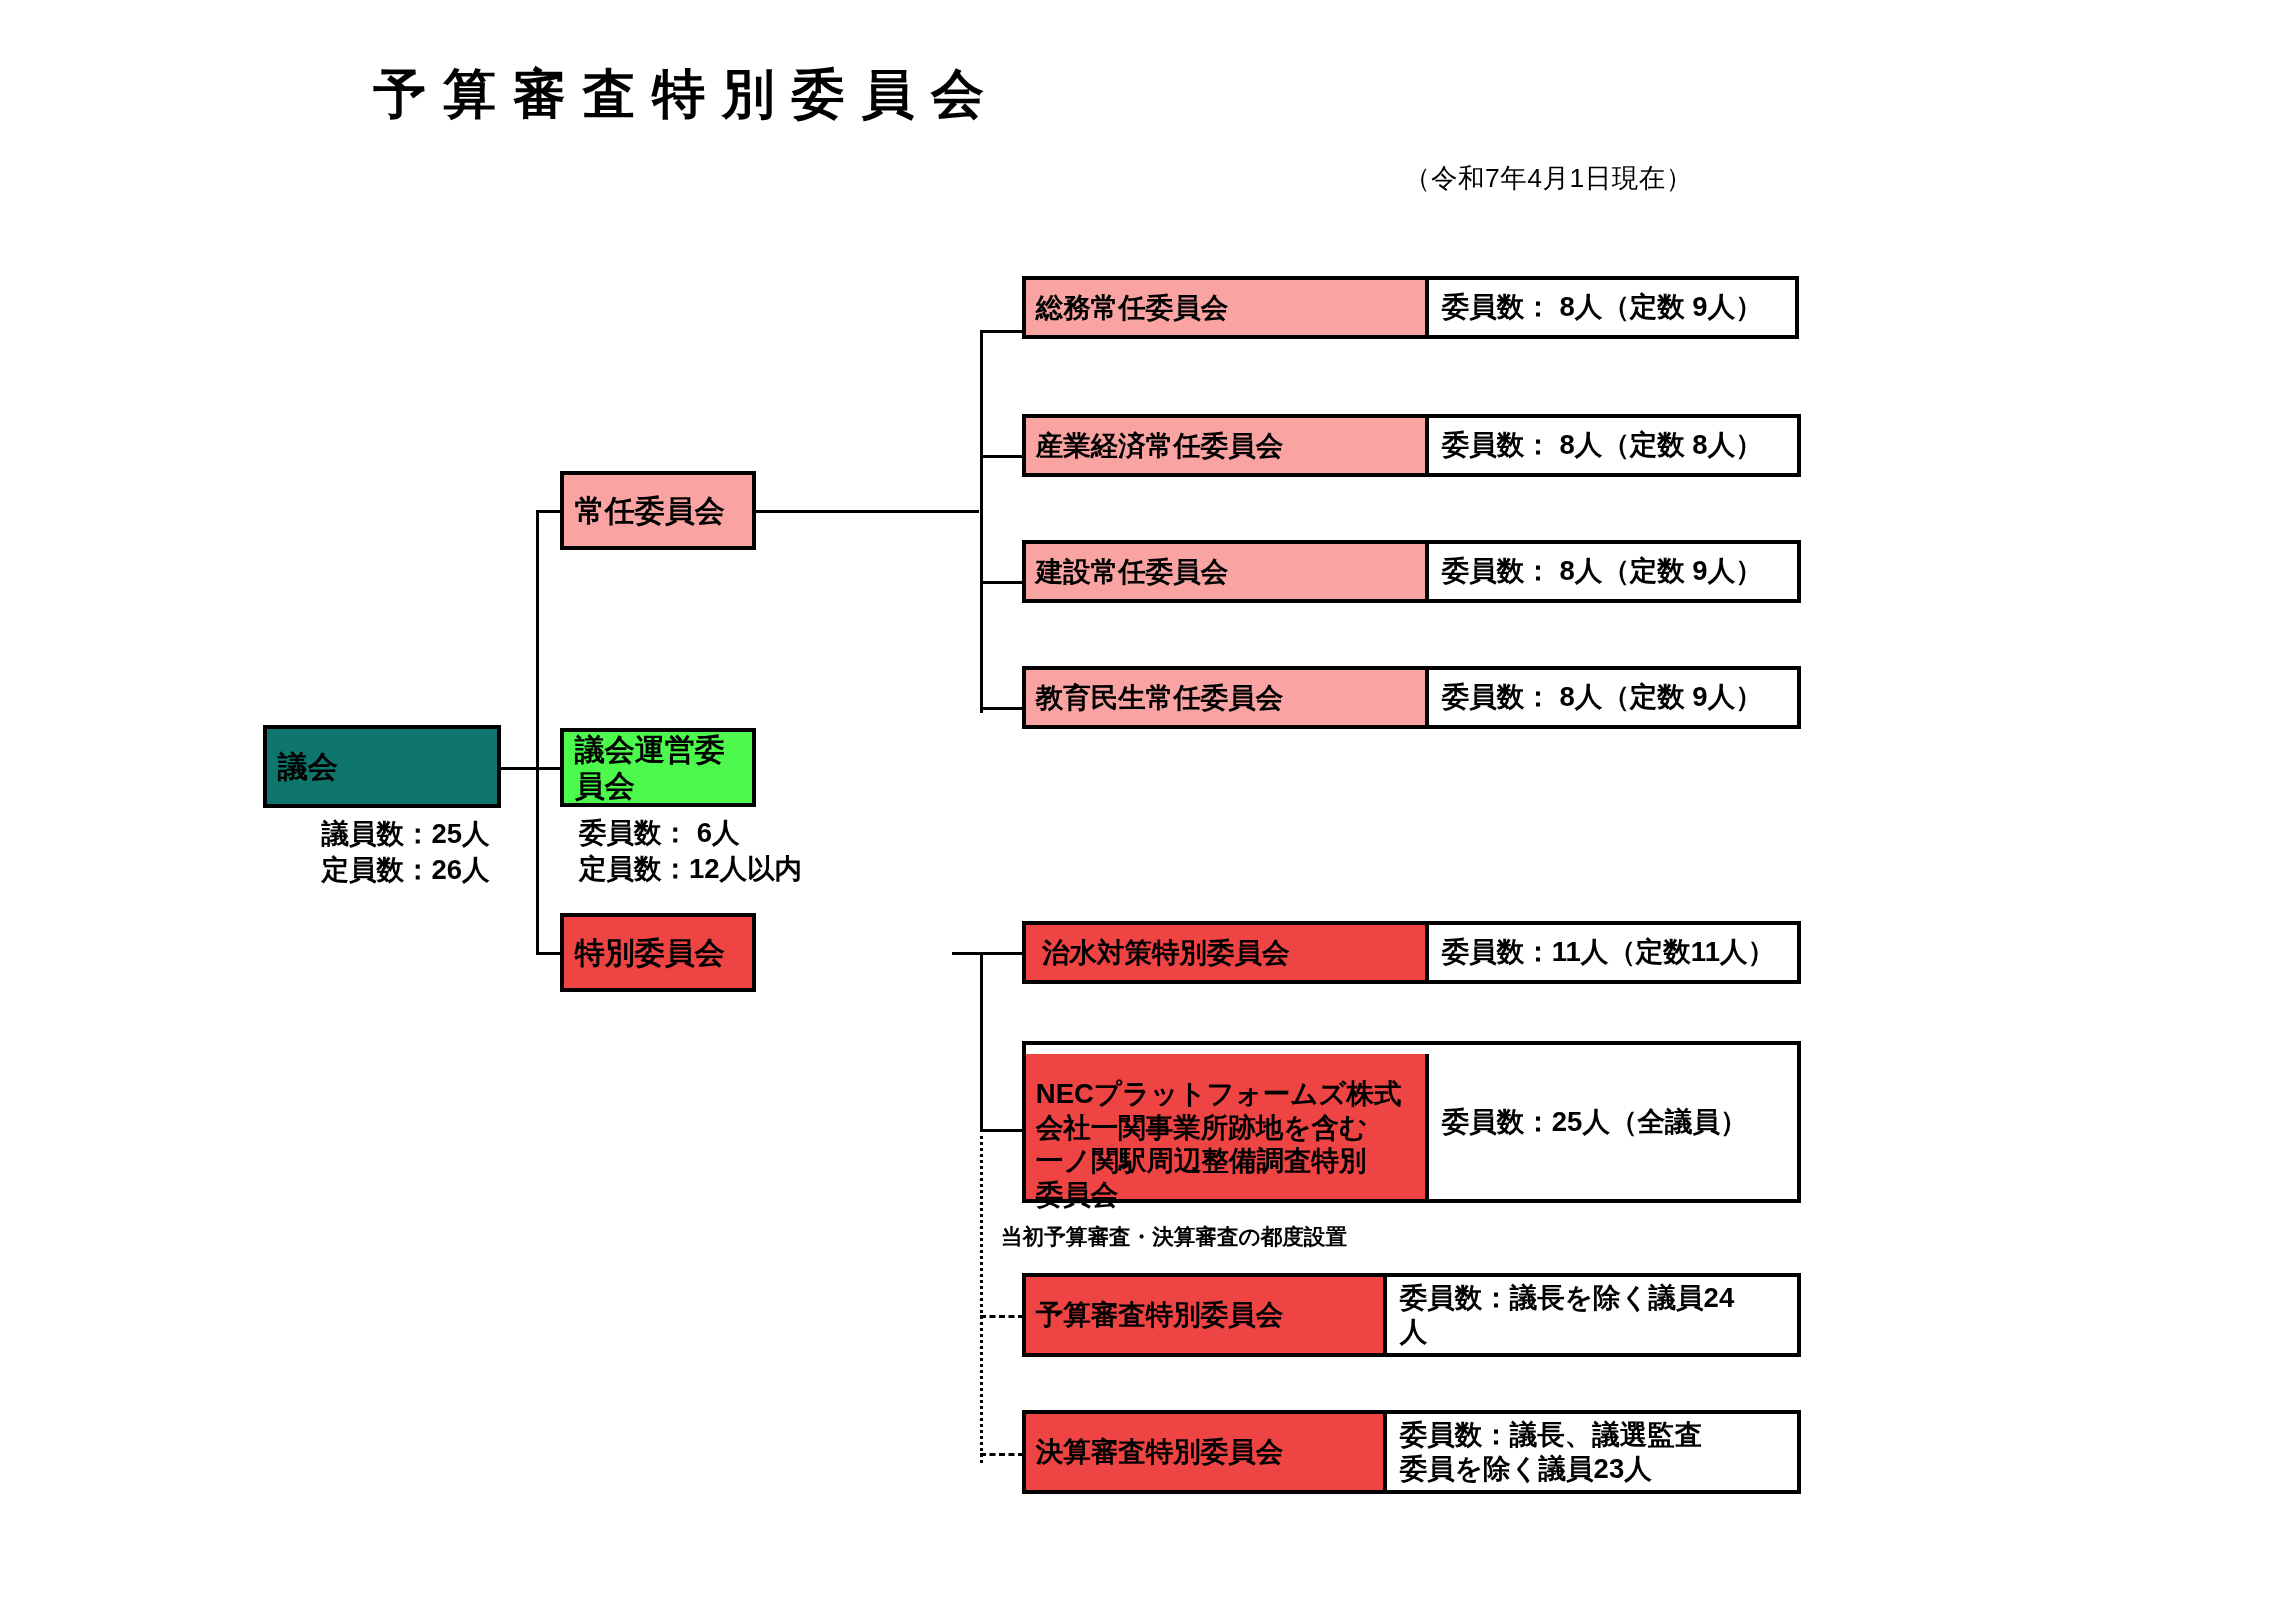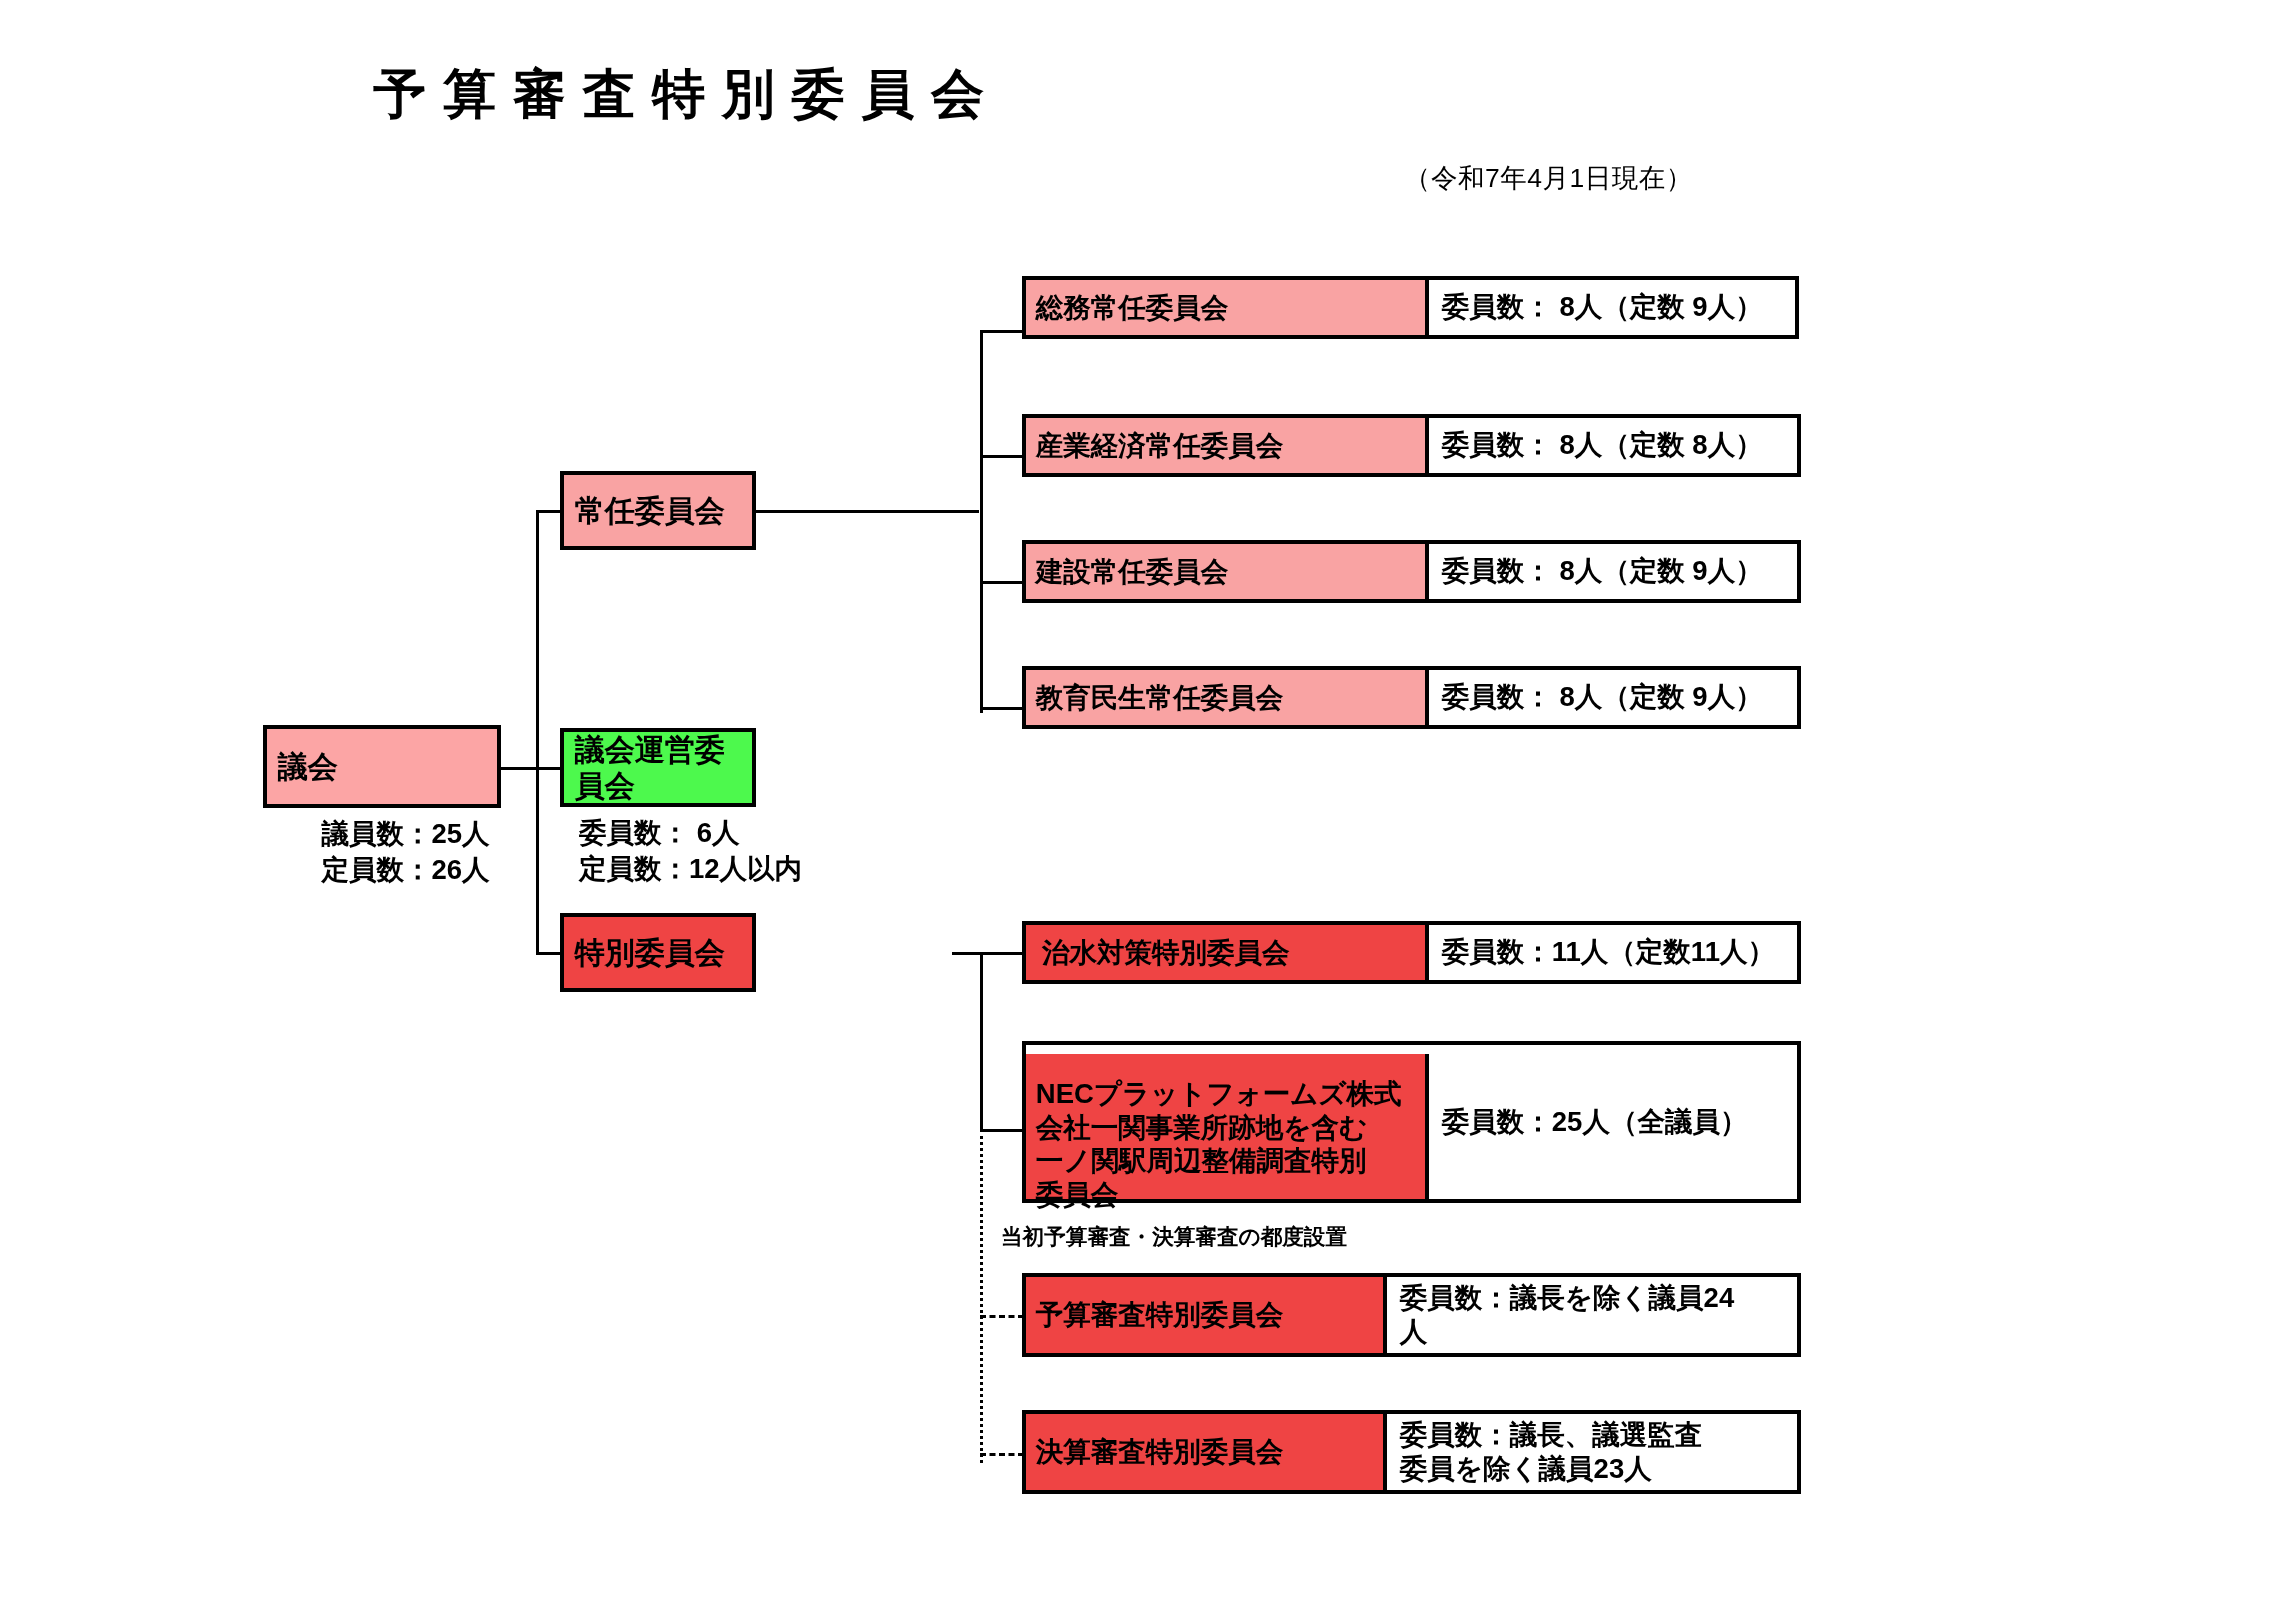--- a/index.html
+++ b/index.html
@@ -51,21 +51,21 @@
     font-weight: bold;
     line-height: 1.18;
   }
   .node .node-label {
     padding-left: 10.8px;
     padding-right: 4.9px;
     white-space: pre-line;
   }
   .tier1 { font-size: 30px; }
   .tier2 { font-size: 30px; }
-  .fill-yellow { background: #fca5a5; }
+  .fill-yellow { background: #0f766e; }
   .fill-green  { background: #4df94d; }
   .fill-pink   { background: #f9a3a3; }
   .fill-blue   { background: #ef4444; }
   
   .row {
     position: absolute;
     box-sizing: border-box;
     border: 4.4px solid #000000;
     display: flex;
     align-items: stretch;

